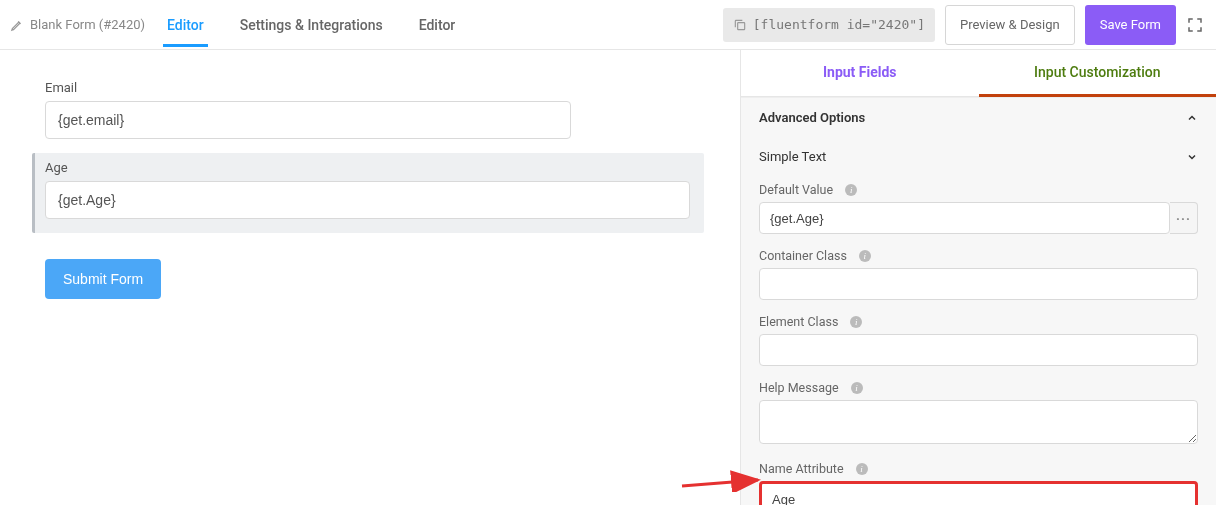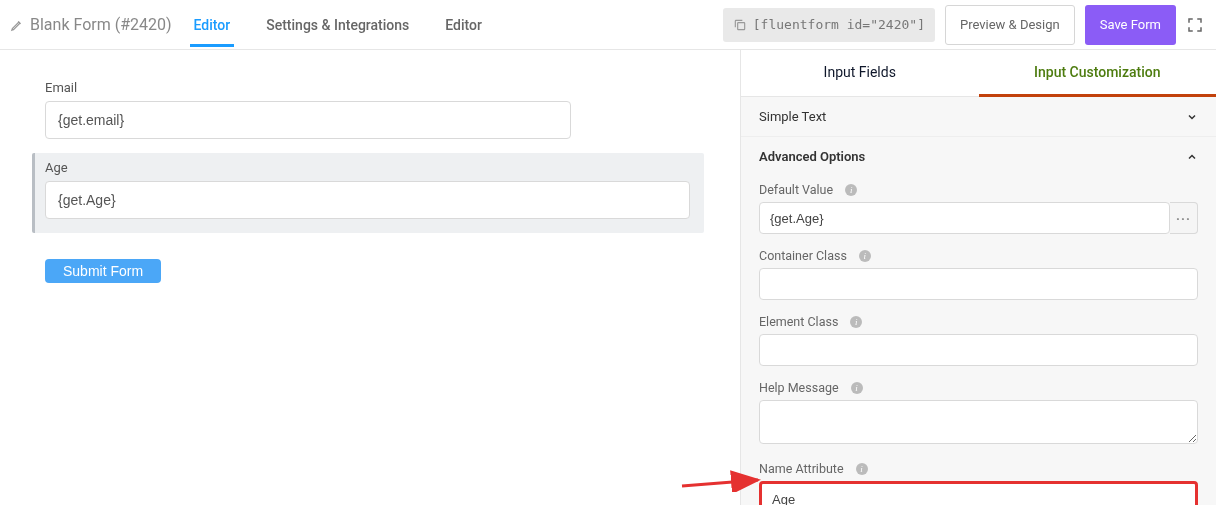--- a/index.html
+++ b/index.html
@@ -1,45 +1,45 @@
 <!DOCTYPE html>
 <html><head>
 <meta charset="utf-8">
 <style>
   * { box-sizing: border-box; margin: 0; padding: 0; }
   body { font-family: -apple-system, BlinkMacSystemFont, "Segoe UI", Roboto, Arial, sans-serif; font-size: 13px; color: #333; background: #fff; width: 1216px; height: 505px; overflow: hidden; }
 
   
   .topbar { display: flex; align-items: center; height: 50px; border-bottom: 1px solid #e6e6e6; padding: 0 12px 0 10px; }
-  .title-wrap { display: flex; align-items: center; gap: 6px; color: #888; font-size: 16px; margin-right: 18px; }
+  .title-wrap { display: flex; align-items: center; gap: 6px; color: #888; font-size: 13px; margin-right: 18px; }
   .pencil { width: 14px; height: 14px; }
   .tabs { display: flex; align-items: center; gap: 28px; }
   .tab { color: #666; font-size: 14px; padding: 14px 4px; cursor: pointer; font-weight: 500; text-align: right; }
   .tab.active { color: #1a9cff; border-bottom: 3px solid #1a9cff; padding-bottom: 11px; }
   .topbar-right { margin-left: auto; display: flex; align-items: center; gap: 10px; }
   .shortcode-box { background: #e9e9e9; color: #777; height: 34px; display: flex; align-items: center; padding: 0 10px; border-radius: 3px; font-family: monospace; font-size: 13px; gap: 6px; }
   .btn { height: 40px; display: inline-flex; align-items: center; padding: 0 14px; border-radius: 3px; font-size: 13px; cursor: pointer; border: 1px solid transparent; }
   .btn-outline { background: #fff; border: 1px solid #d6d6d6; color: #666; }
   .btn-primary { background: #8b5cf6; color: #fff; }
   .expand-icon { width: 18px; height: 18px; cursor: pointer; }
 
   
   .main { display: flex; height: calc(505px - 50px); }
   .canvas { flex: 1; padding: 30px 15px 0 45px; overflow: auto; }
   .canvas .field { margin-bottom: 14px; }
   .canvas .field-label { font-size: 13px; color: #555; margin-bottom: 6px; display: block; }
   .canvas input.preview-input { width: 526px; height: 38px; border: 1px solid #d9d9d9; border-radius: 4px; padding: 0 12px; font-size: 14px; color: #555; background: #fff; }
   .canvas .field.selected { background: #eef0f2; padding: 7px 10px 14px; border-left: 3px solid #b9bec4; border-radius: 2px; margin-left: -13px; width: 672px;}
   .canvas .field.selected input.preview-input { width: 645px; }
-  .submit-btn { background: #4ba7f7; color: #fff; border: none; height: 24px; padding: 0 18px; border-radius: 4px; font-size: 14px; cursor: pointer; margin-top: 12px; }
+  .submit-btn { background: #4ba7f7; color: #fff; border: none; height: 40px; padding: 0 18px; border-radius: 4px; font-size: 14px; cursor: pointer; margin-top: 12px; }
 
   
   .sidebar { width: 476px; border-left: 1px solid #e6e6e6; background: #f7f7f7; display: flex; flex-direction: column; }
   .sidetabs { display: flex; background: #fff; }
-  .sidetab { flex: 1; text-align: center; padding: 14px 0; font-size: 14px; color: #0f172a; cursor: pointer; border-bottom: 1px solid #e6e6e6; }
+  .sidetab { flex: 1; text-align: center; padding: 14px 0; font-size: 14px; color: #8b5cf6; cursor: pointer; border-bottom: 1px solid #e6e6e6; font-weight: bold; }
   .sidetab.active { border-bottom: 3px solid #c2410c; color: #4d7c0f; font-weight: 500; }
   .section-head { display: flex; align-items: center; justify-content: space-between; padding: 12px 18px; font-size: 13px; color: #333; cursor: pointer; background:#f7f7f7; }
   .section-head.expanded { font-weight: 600; border-top: 1px solid #eee; }
   .section-body { padding: 6px 18px 0; overflow: auto; flex: 1; }
   .opt { margin-bottom: 14px; }
   .opt-label { font-size: 12.5px; color: #666; display: flex; align-items: center; gap: 12px; margin-bottom: 5px; }
   .info-icon { display:inline-block; width:12px; height:12px; border-radius:50%; background:#bbb; color:#fff; font-size:9px; text-align:center; line-height:12px; font-style: italic; font-family: serif;}
   .opt input[type="text"], .opt textarea { width: 100%; border: 1px solid #d9d9d9; border-radius: 4px; padding: 6px 10px; font-size: 13px; color: #444; background: #fff; }
   .opt input[type="text"] { height: 32px; }
   .opt textarea { height: 44px; resize: vertical; }
@@ -97,31 +97,31 @@
     </div>
     <button class="submit-btn">Submit Form</button>
   </div>
 
   <div class="sidebar">
     <div class="sidetabs">
       <div class="sidetab">Input Fields</div>
       <div class="sidetab active">Input Customization</div>
     </div>
 
+    <div class="section-head expanded">
+      <span>Advanced Options</span>
+      <svg class="chev" viewBox="0 0 24 24" fill="none" stroke="#333" stroke-width="3">
+          <path d="M6 15l6-6 6 6"></path>
+        </svg>
+    </div>
+
     <div class="section-head">
       <span>Simple Text</span>
       <svg class="chev" viewBox="0 0 24 24" fill="none" stroke="#333" stroke-width="3">
           <path d="M6 9l6 6 6-6"></path>
-        </svg>
-    </div>
-
-    <div class="section-head expanded">
-      <span>Advanced Options</span>
-      <svg class="chev" viewBox="0 0 24 24" fill="none" stroke="#333" stroke-width="3">
-          <path d="M6 15l6-6 6 6"></path>
         </svg>
     </div>
 
     <div class="section-body">
       <div class="opt">
         <div class="opt-label">
           <span>Default Value</span>
           <span class="info-icon">i</span>
         </div>
         <div class="default-value-wrap">

